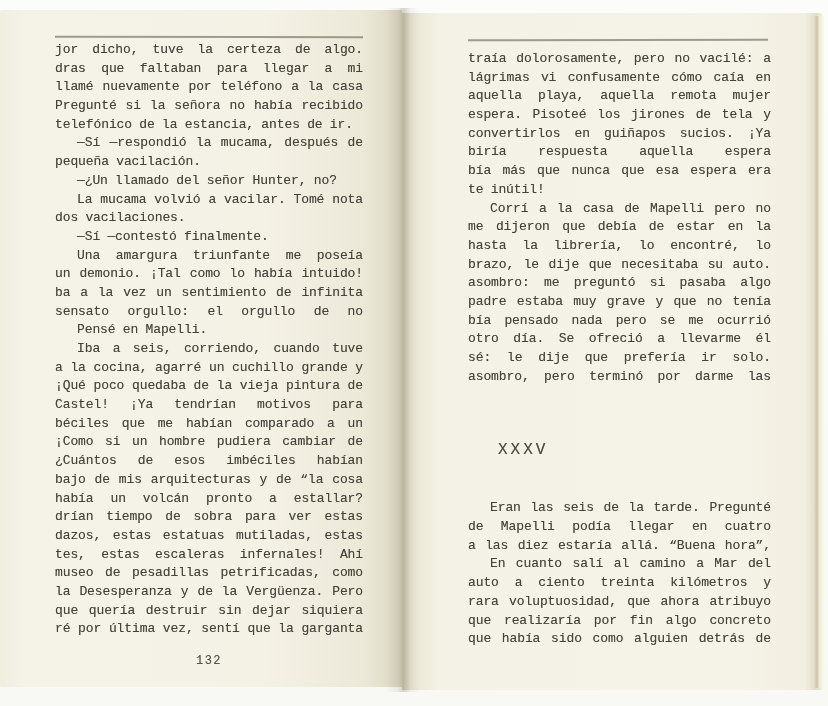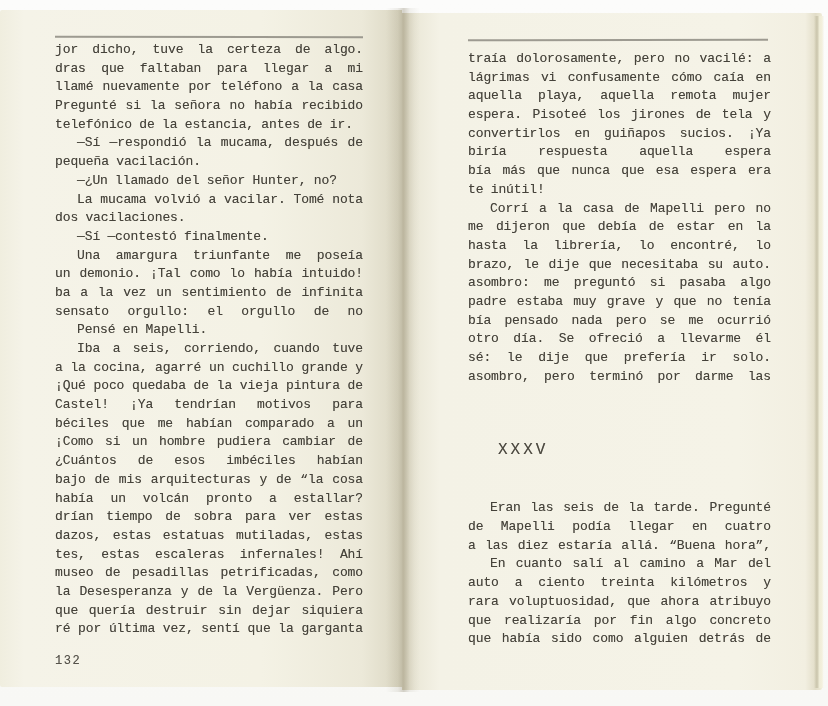--- a/index.html
+++ b/index.html
@@ -57,21 +57,21 @@
   }
   .line.j{text-align-last:justify;}
   .line.i{text-indent:22px;}
   .chapter-heading{
     margin-top:55px;margin-bottom:39px;height:19px;
     font-size:16px;letter-spacing:3px;color:#4c4940;
     text-indent:30px;
   }
   .page-number{
     position:absolute;font-size:12px;color:#56534b;
-    letter-spacing:1.5px;
+    letter-spacing:1.5px;text-align:center;
     text-shadow:0 0 .5px rgba(86,83,75,.5);
   }
   #num-left{left:55px;top:644px;width:308px;}
   #num-right{left:66px;top:644px;width:303px;margin-top:48px;}
 </style>
 </head>
 <body>
 
 <div class="photo">
 

